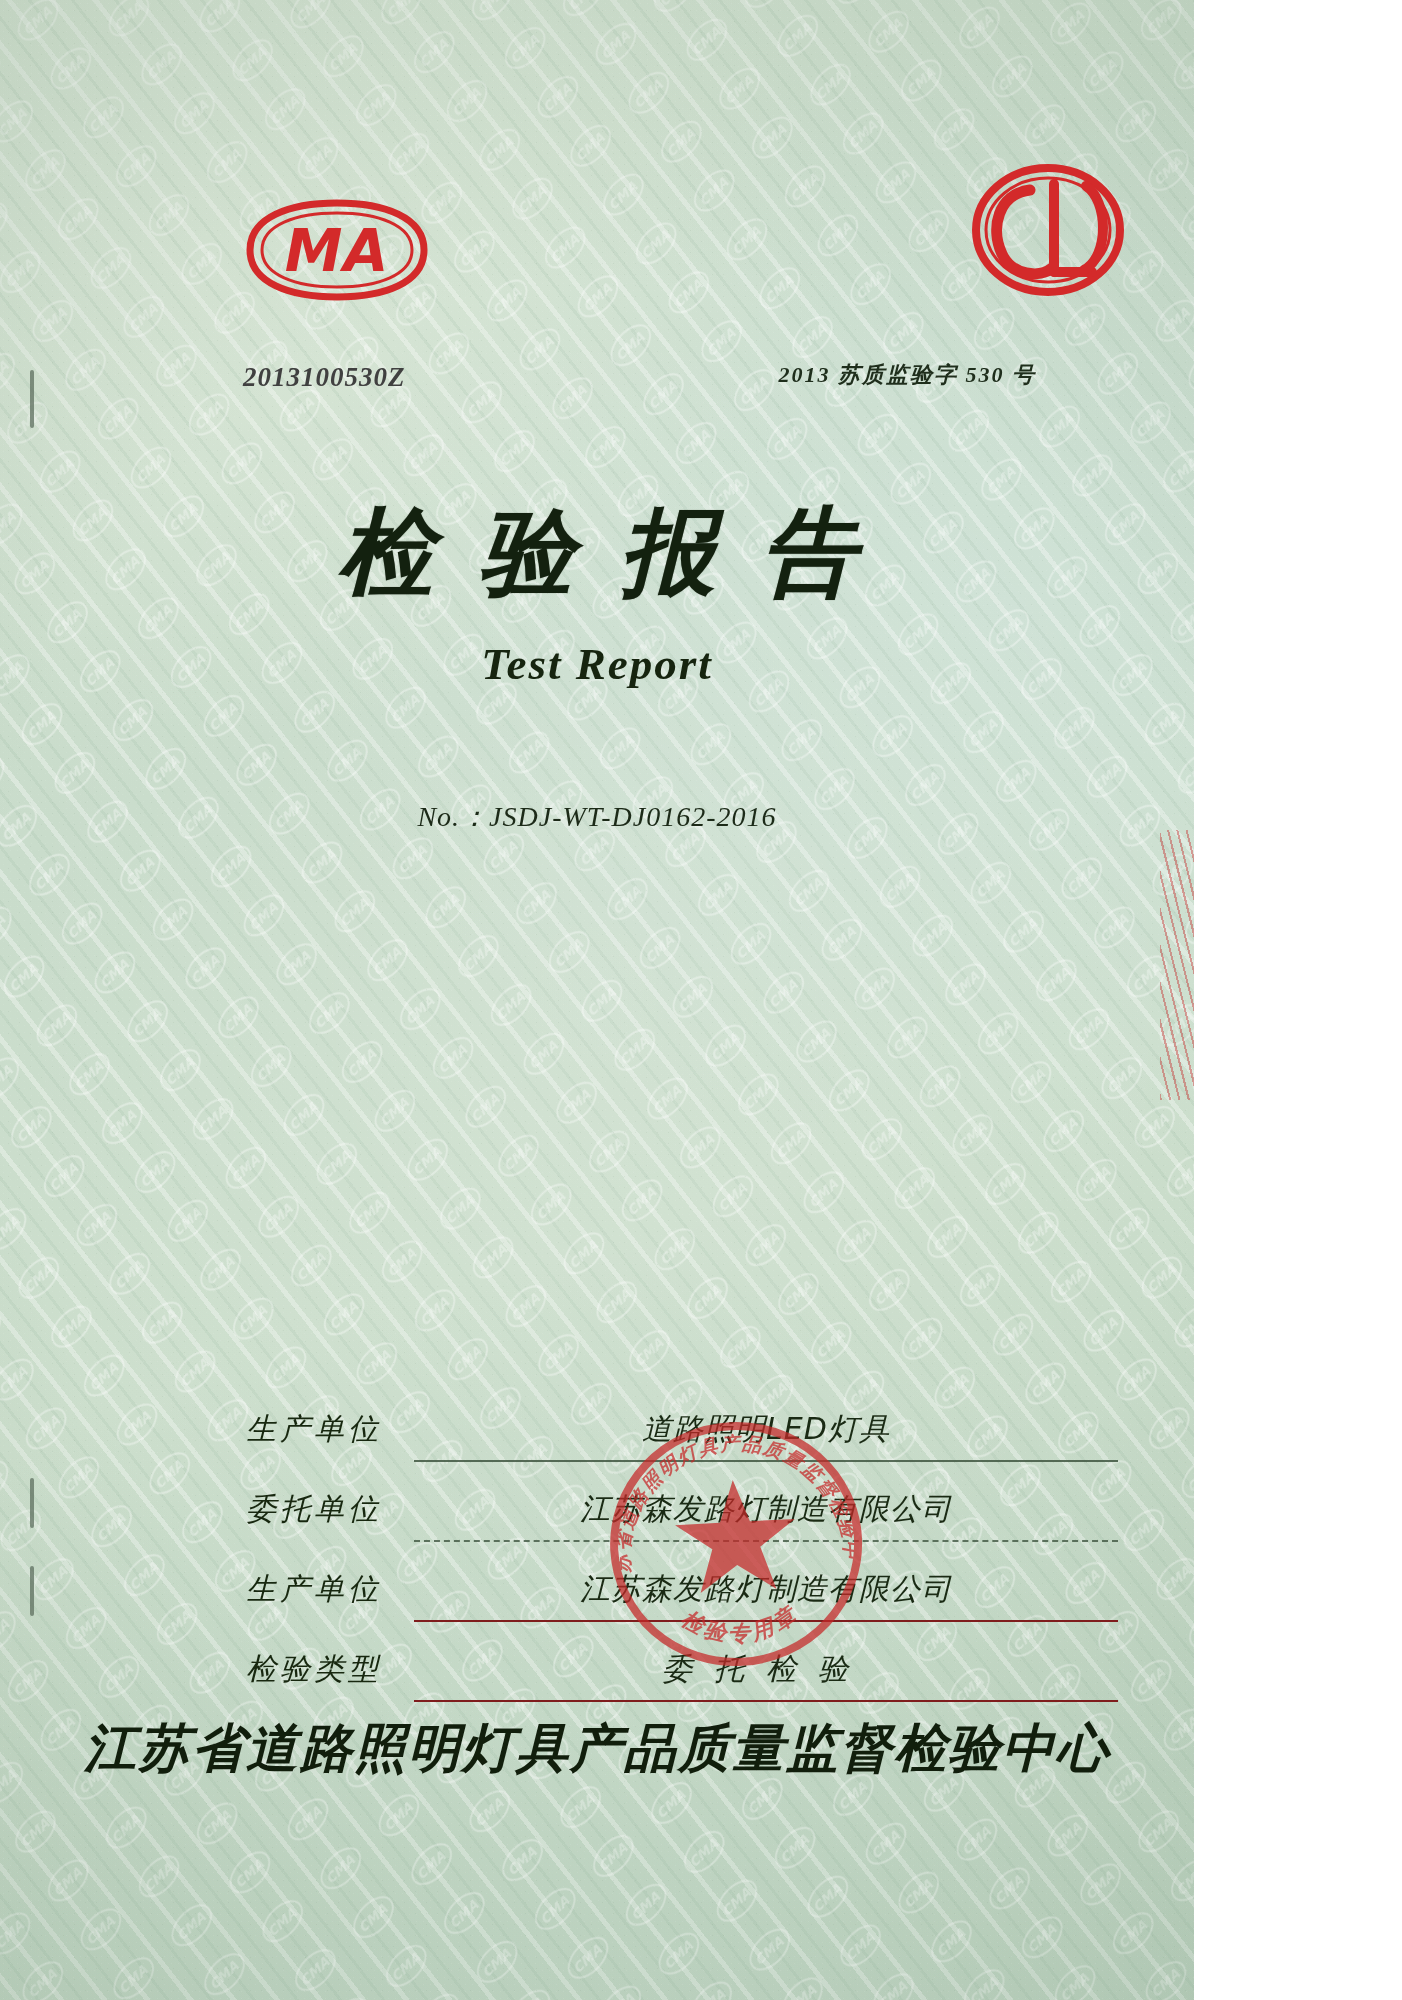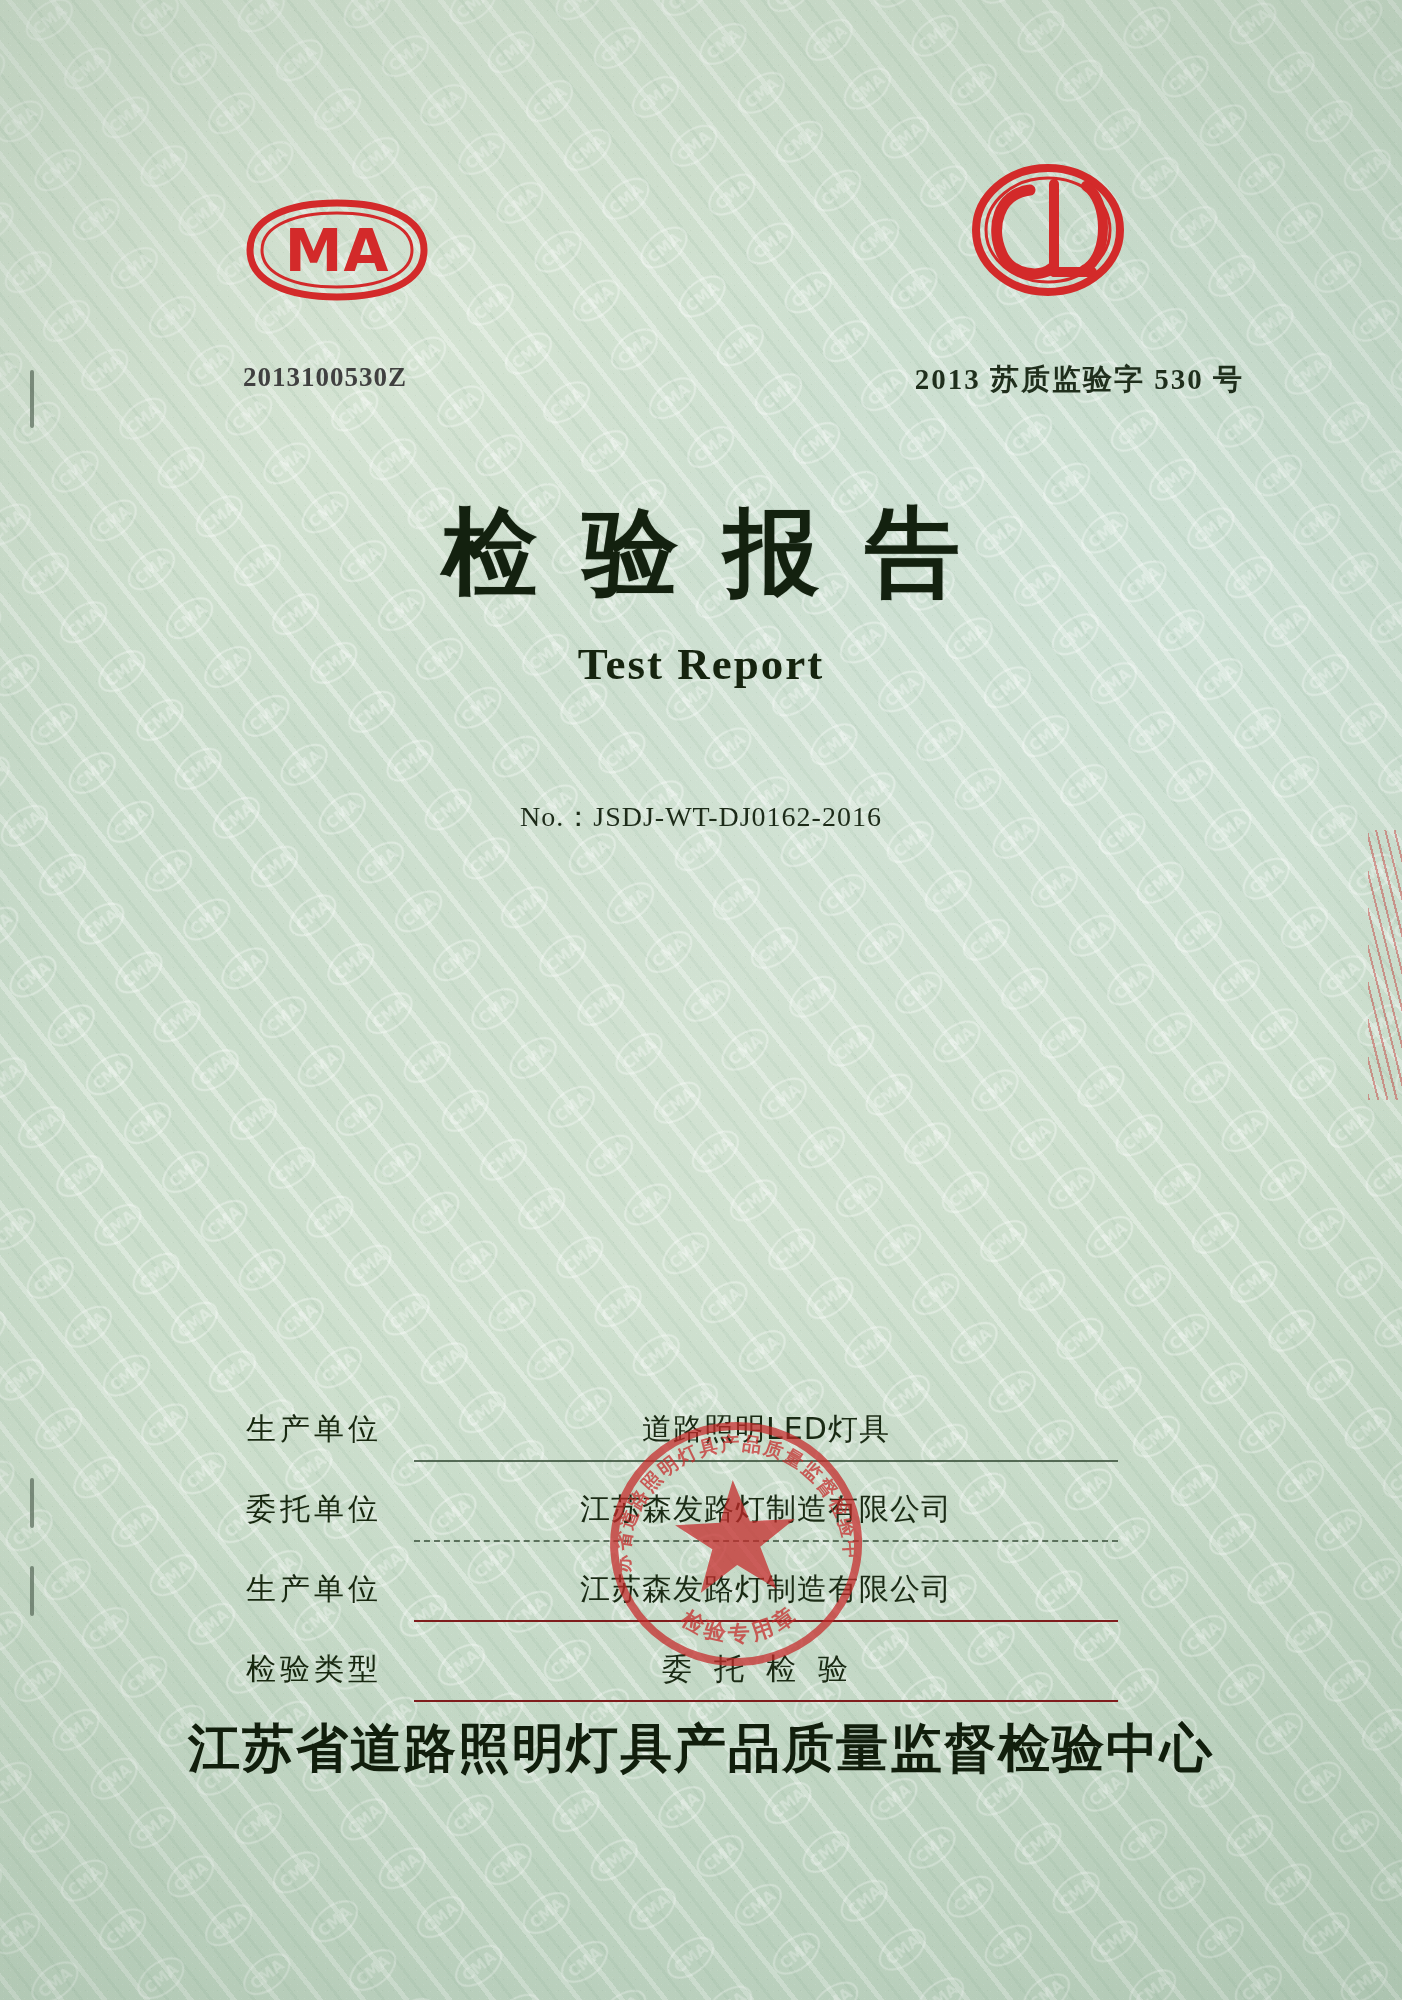--- a/index.html
+++ b/index.html
@@ -3,25 +3,26 @@
 <meta charset="utf-8">
 <title>Test Report Cover</title>
 <style>
   html, body {
     margin: 0;
     padding: 0;
     background: #ffffff;
   }
   #page {
     position: relative;
-    width: 1402px;
+    width: 1194px;
     height: 2000px;
     overflow: hidden;
     background-color: #cfe0d0;
     font-family: "Liberation Serif", serif;
+    font-style: italic;
   }
 
   
   .bg-base {
     position: absolute;
     inset: 0;
     background:
       radial-gradient(ellipse 900px 700px at 18% 12%, #d8e6d6 0%, rgba(216,230,214,0) 70%),
       radial-gradient(ellipse 1000px 800px at 85% 30%, #cfe2d6 0%, rgba(207,226,214,0) 72%),
       radial-gradient(ellipse 1200px 900px at 50% 95%, #c3d8c6 0%, rgba(195,216,198,0) 70%),
@@ -123,21 +124,21 @@
     font-size: 27px;
     letter-spacing: 1px;
     color: #404040;
   }
   .code-right {
     position: absolute;
     right: 158px;
     top: 360px;
     font-family: "Liberation Serif", serif;
     font-weight: bold;
-    font-size: 29px;
+    font-size: 22px;
     letter-spacing: 2px;
     color: #1f2e1c;
     white-space: nowrap;
     text-align: center;
   }
 
   
   .title-cn {
     position: absolute;
     top: 490px;

